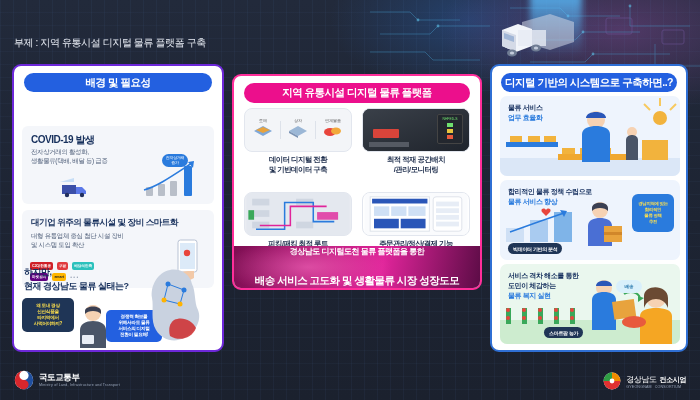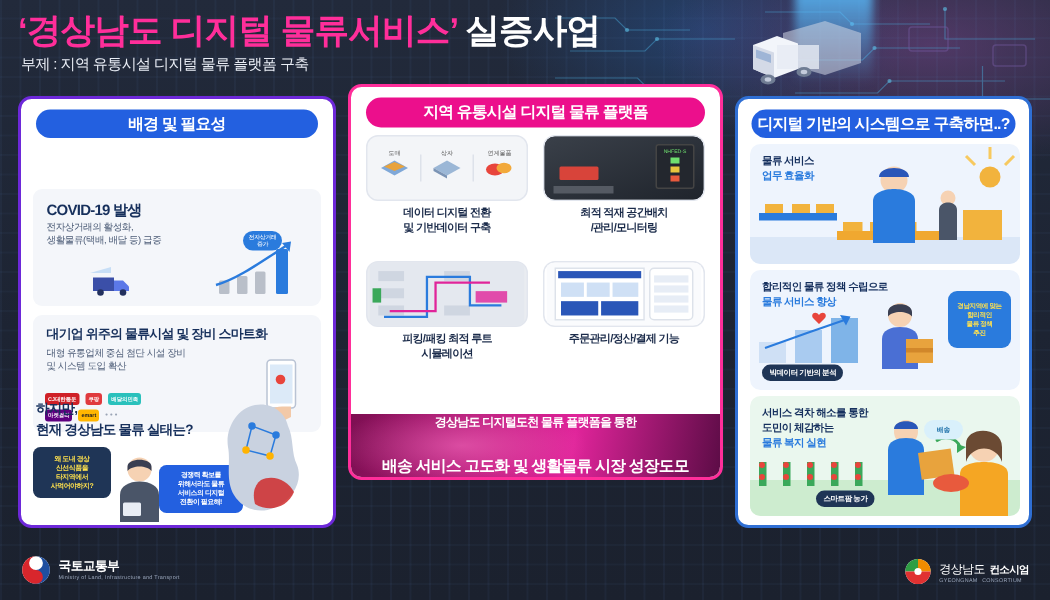--- a/index.html
+++ b/index.html
@@ -56,21 +56,21 @@
   .subtitle {
     position: absolute; top: 36px; left: 14px;
     font-size: 10px; color: #e9edf5; letter-spacing: -0.4px; white-space: nowrap;
   }
 
   
   .panel {
     position: absolute; background: #ffffff; border-radius: 9px;
   }
   .panel-left  { left: 12px;  top: 64px; width: 212px; height: 288px; border: 2px solid #6d28d9; }
-  .panel-mid   { left: 232px; top: 56px; width: 250px; height: 264px; border: 2.5px solid #ff2e9a; overflow: hidden; }
+  .panel-mid   { left: 232px; top: 74px; width: 250px; height: 216px; border: 2.5px solid #ff2e9a; overflow: hidden; }
   .panel-right { left: 490px; top: 64px; width: 198px; height: 288px; border: 2px solid #2f6fd4; }
 
   .panel-head {
     margin: 7px auto 0; height: 19px; border-radius: 10px;
     display: flex; align-items: center; justify-content: center;
     font-size: 10.5px; font-weight: bold; color: #fff; letter-spacing: -0.5px;
     white-space: nowrap;
   }
   .head-blue { background: #2360e0; }
   .head-pink { background: #ec0f8c; }
@@ -228,21 +228,20 @@
       <path d="M12 25 L22 28.5 L22 34 L12 30.5 Z" fill="#9fb5d6"></path>
       <rect x="26" y="22" width="28" height="16" fill="#e6ebf4" opacity="0.8"></rect>
       <ellipse cx="20" cy="45" rx="5" ry="3.4" fill="#6f7c93"></ellipse>
       <ellipse cx="44" cy="40" rx="5" ry="3.4" fill="#6f7c93"></ellipse>
       <ellipse cx="20" cy="45" rx="2.2" ry="1.5" fill="#c3cbdb"></ellipse>
       <ellipse cx="44" cy="40" rx="2.2" ry="1.5" fill="#c3cbdb"></ellipse>
     </g>
   </svg>
 
   <div class="header">
-    <div class="title"><span class="hl">‘경상남도 디지털 물류서비스’</span><span> 실증사업</span></div>
     <div class="subtitle">부제 : 지역 유통시설 디지털 물류 플랫폼 구축</div>
   </div>
 
   <div class="panel panel-left">
     <div class="panel-head head-blue">배경 및 필요성</div>
 
     <div class="lcard lcard-1">
       <div class="lc-title">COVID-19 발생</div>
       <div class="lc-sub" style="white-space:pre-line">전자상거래의 활성화,
 생활물류(택배, 배달 등) 급증</div>

